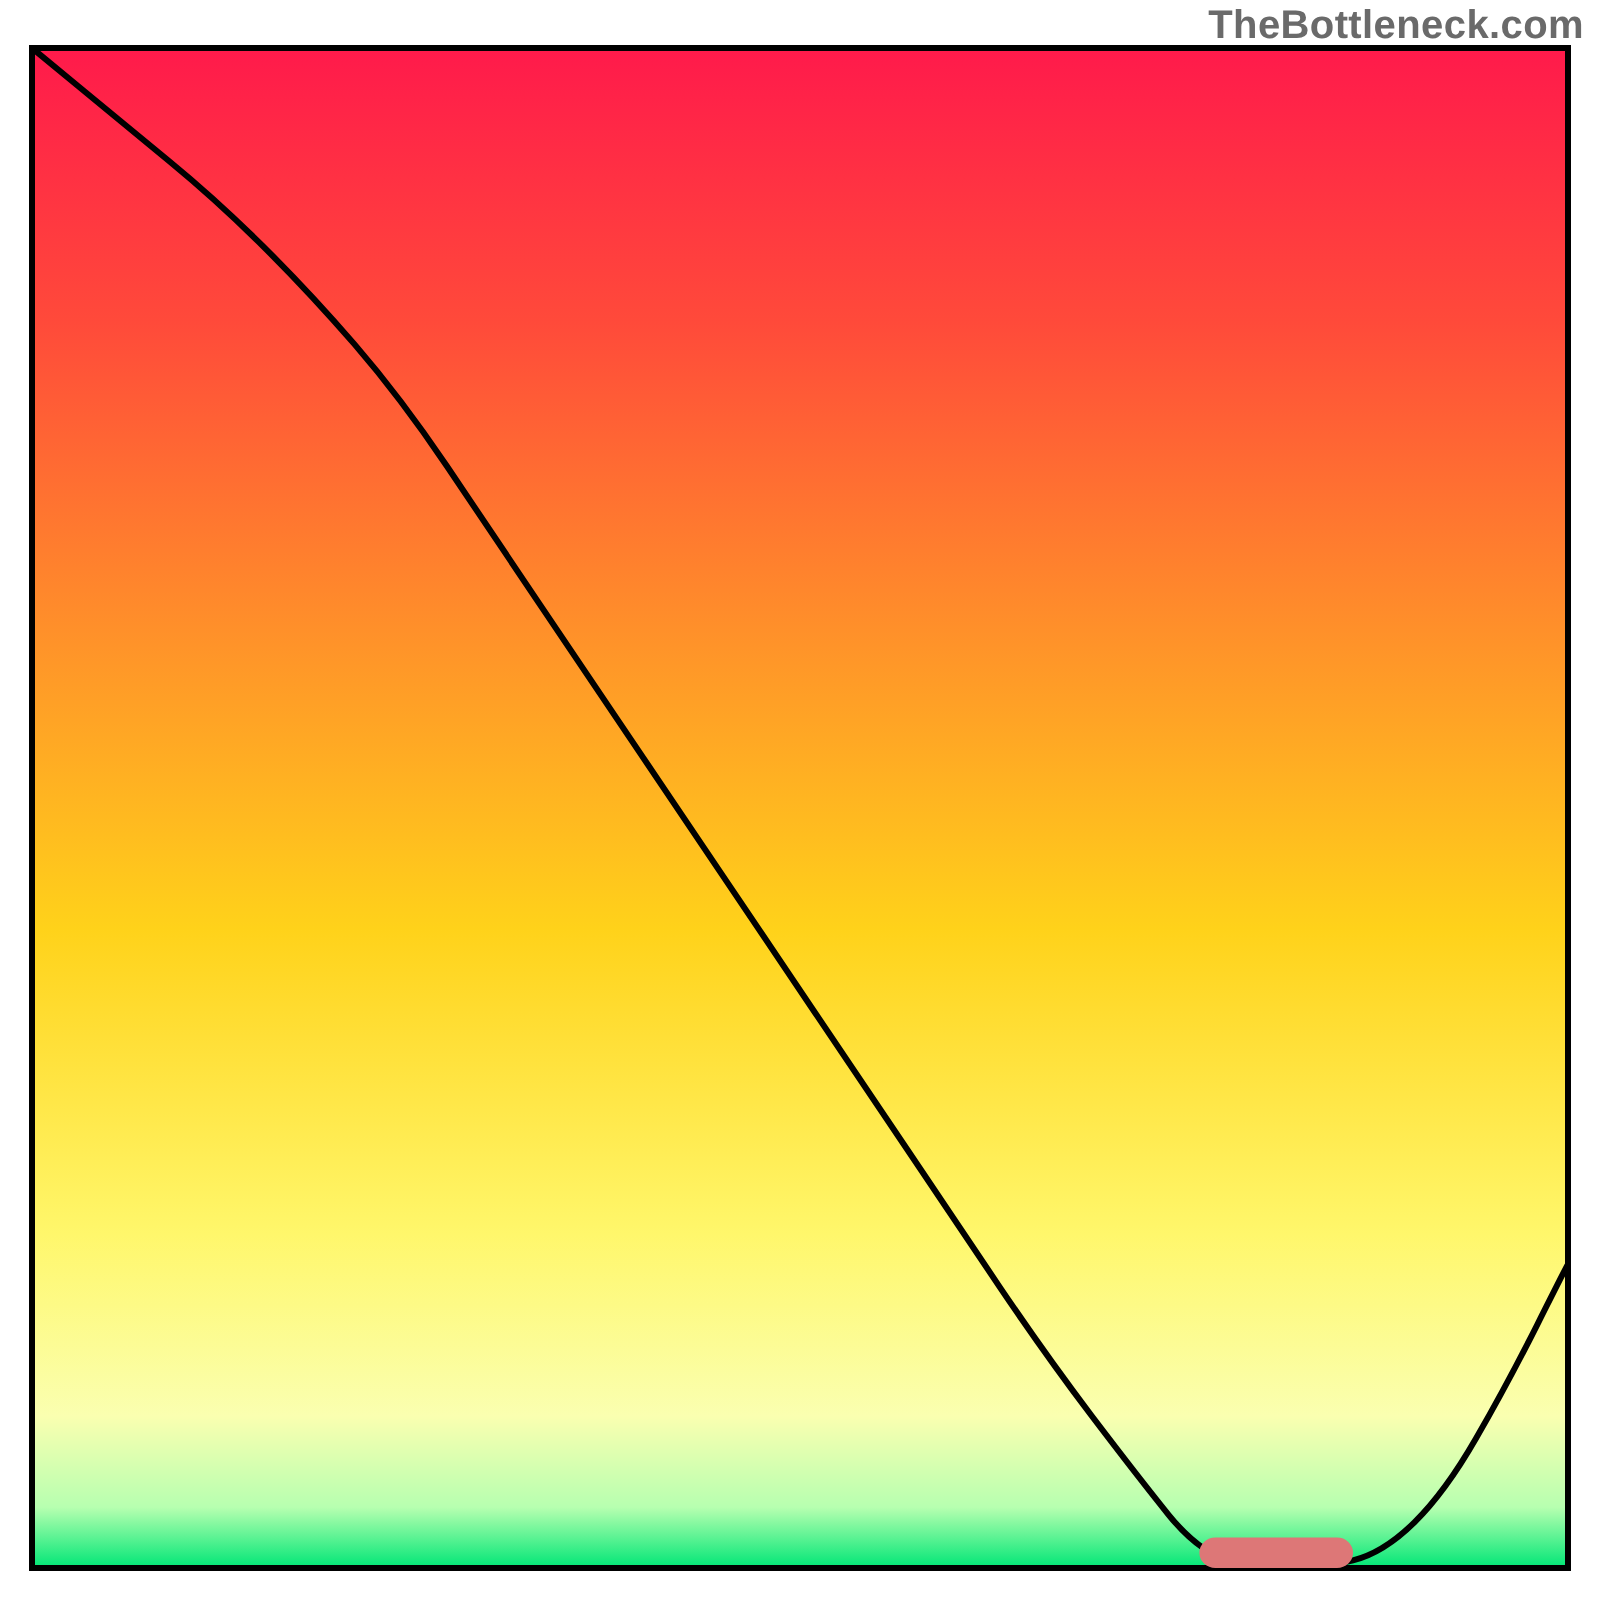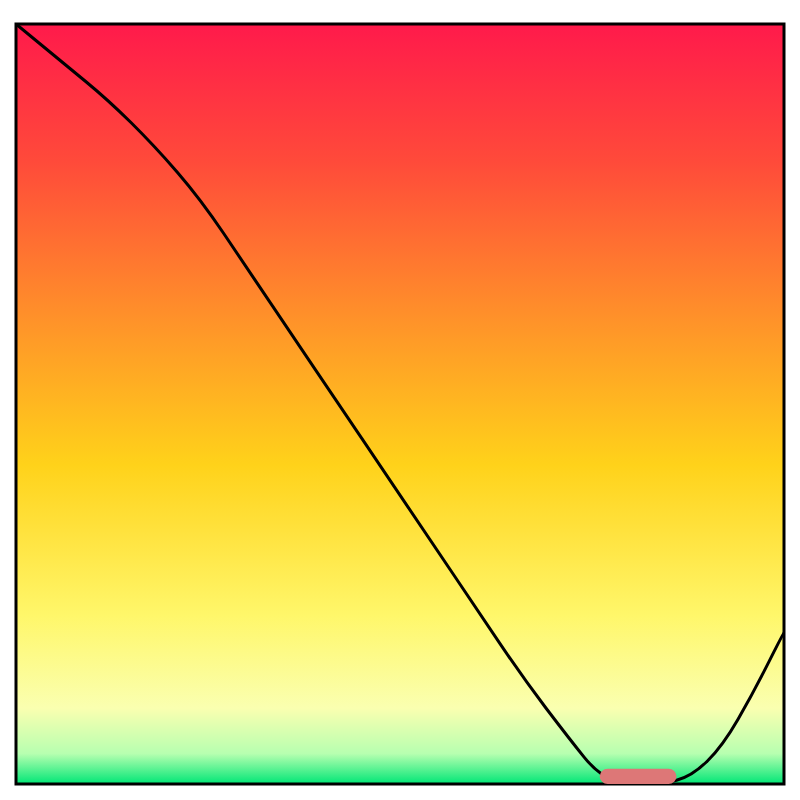--- a/index.html
+++ b/index.html
@@ -26,20 +26,21 @@
   }
   svg.plot {
     position: absolute;
     left: 0;
     top: 0;
   }
 </style>
 </head>
 <body>
 <div class="container">
+  <div class="watermark">TheBottleneck.com</div>
 
   <svg class="plot" width="800" height="800" viewBox="0 0 800 800">
     <defs>
       <linearGradient id="bg-grad" x1="0" y1="0" x2="0" y2="1">
         <stop id="g0" offset="0%" stop-color="#ff1a4b"></stop>
         <stop id="g1" offset="18%" stop-color="#ff4a3a"></stop>
         <stop id="g2" offset="38%" stop-color="#ff8f2a"></stop>
         <stop id="g3" offset="58%" stop-color="#ffd21a"></stop>
         <stop id="g4" offset="78%" stop-color="#fff76b"></stop>
         <stop id="g5" offset="90%" stop-color="#faffb0"></stop>

